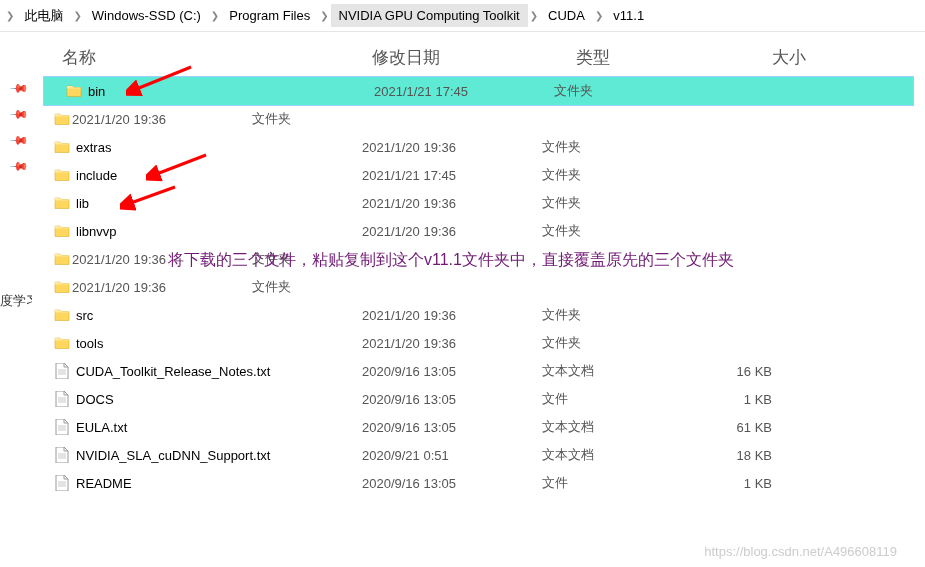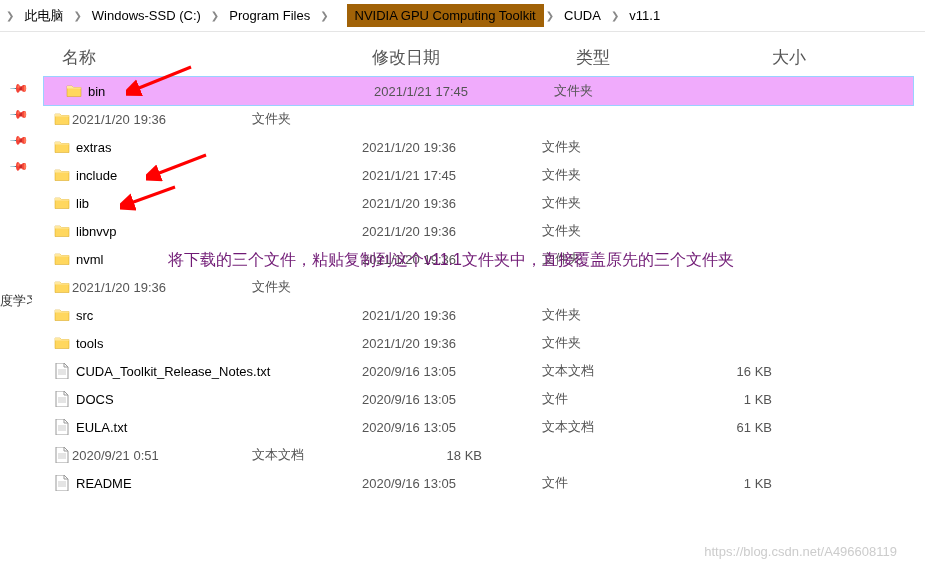--- a/index.html
+++ b/index.html
@@ -22,22 +22,21 @@
       background: #fff;
     }
     .breadcrumb-item {
       display: flex;
       align-items: center;
       padding: 4px 8px;
       cursor: pointer;
       white-space: nowrap;
     }
     .breadcrumb-item.highlighted {
-      background: #a16207;
-      margin-left: 16px;
+      background: #e5e5e5;
     }
     .breadcrumb-sep {
       color: #888;
       font-size: 10px;
       padding: 0 2px;
     }
     .main-area {
       display: flex;
       height: calc(100% - 32px);
     }
@@ -80,21 +79,21 @@
     .col-date { width: 180px; }
     .col-type { width: 150px; margin-left: 24px; }
     .col-size { width: 100px; text-align: right; padding-right: 20px; }
     .file-row {
       display: flex;
       align-items: center;
       height: 28px;
       padding-left: 8px;
     }
     .file-row.selected {
-      background: #f0abfc;
+      background: #5eead4;
       outline: 1px solid #99d1ff;
       padding-left: 20px;
     }
     .file-icon {
       width: 20px;
       display: inline-flex;
       justify-content: center;
     }
     .folder-svg { width: 16px; height: 14px; }
     .file-svg { width: 14px; height: 16px; }
@@ -229,21 +228,20 @@
           <span class="file-type">文件夹</span>
           <span class="file-size"></span>
         </div>
         <div class="file-row">
           <span class="file-icon">
             <svg class="folder-svg" viewBox="0 0 16 14">
               <path d="M1 2h5l1.5 1.5H15v9H1z" fill="#ffd75e" stroke="#d4a017" stroke-width="0.5"></path>
               <path d="M1 2h5l1.5 1.5H15v1H1z" fill="#ffe89e"></path>
             </svg>
           </span>
-          <span class="file-name">nvml</span>
           <span class="file-date">2021/1/20 19:36</span>
           <span class="file-type">文件夹</span>
           <span class="file-size"></span>
         </div>
         <div class="file-row">
           <span class="file-icon">
             <svg class="folder-svg" viewBox="0 0 16 14">
               <path d="M1 2h5l1.5 1.5H15v9H1z" fill="#ffd75e" stroke="#d4a017" stroke-width="0.5"></path>
               <path d="M1 2h5l1.5 1.5H15v1H1z" fill="#ffe89e"></path>
             </svg>
@@ -324,20 +322,21 @@
         <div class="file-row">
           <span class="file-icon">
             <svg class="file-svg" viewBox="0 0 14 16">
               <path d="M1 0h8l4 4v12H1z" fill="#fff" stroke="#999" stroke-width="1"></path>
               <path d="M9 0v4h4" fill="none" stroke="#999" stroke-width="1"></path>
               <line x1="3" y1="7" x2="11" y2="7" stroke="#bbb" stroke-width="0.8"></line>
               <line x1="3" y1="9" x2="11" y2="9" stroke="#bbb" stroke-width="0.8"></line>
               <line x1="3" y1="11" x2="11" y2="11" stroke="#bbb" stroke-width="0.8"></line>
             </svg>
           </span>
+          <span class="file-name">NVIDIA_SLA_cuDNN_Support.txt</span>
           <span class="file-date">2020/9/21 0:51</span>
           <span class="file-type">文本文档</span>
           <span class="file-size">18 KB</span>
         </div>
         <div class="file-row">
           <span class="file-icon">
             <svg class="file-svg" viewBox="0 0 14 16">
               <path d="M1 0h8l4 4v12H1z" fill="#fff" stroke="#999" stroke-width="1"></path>
               <path d="M9 0v4h4" fill="none" stroke="#999" stroke-width="1"></path>
               <line x1="3" y1="7" x2="11" y2="7" stroke="#bbb" stroke-width="0.8"></line>

